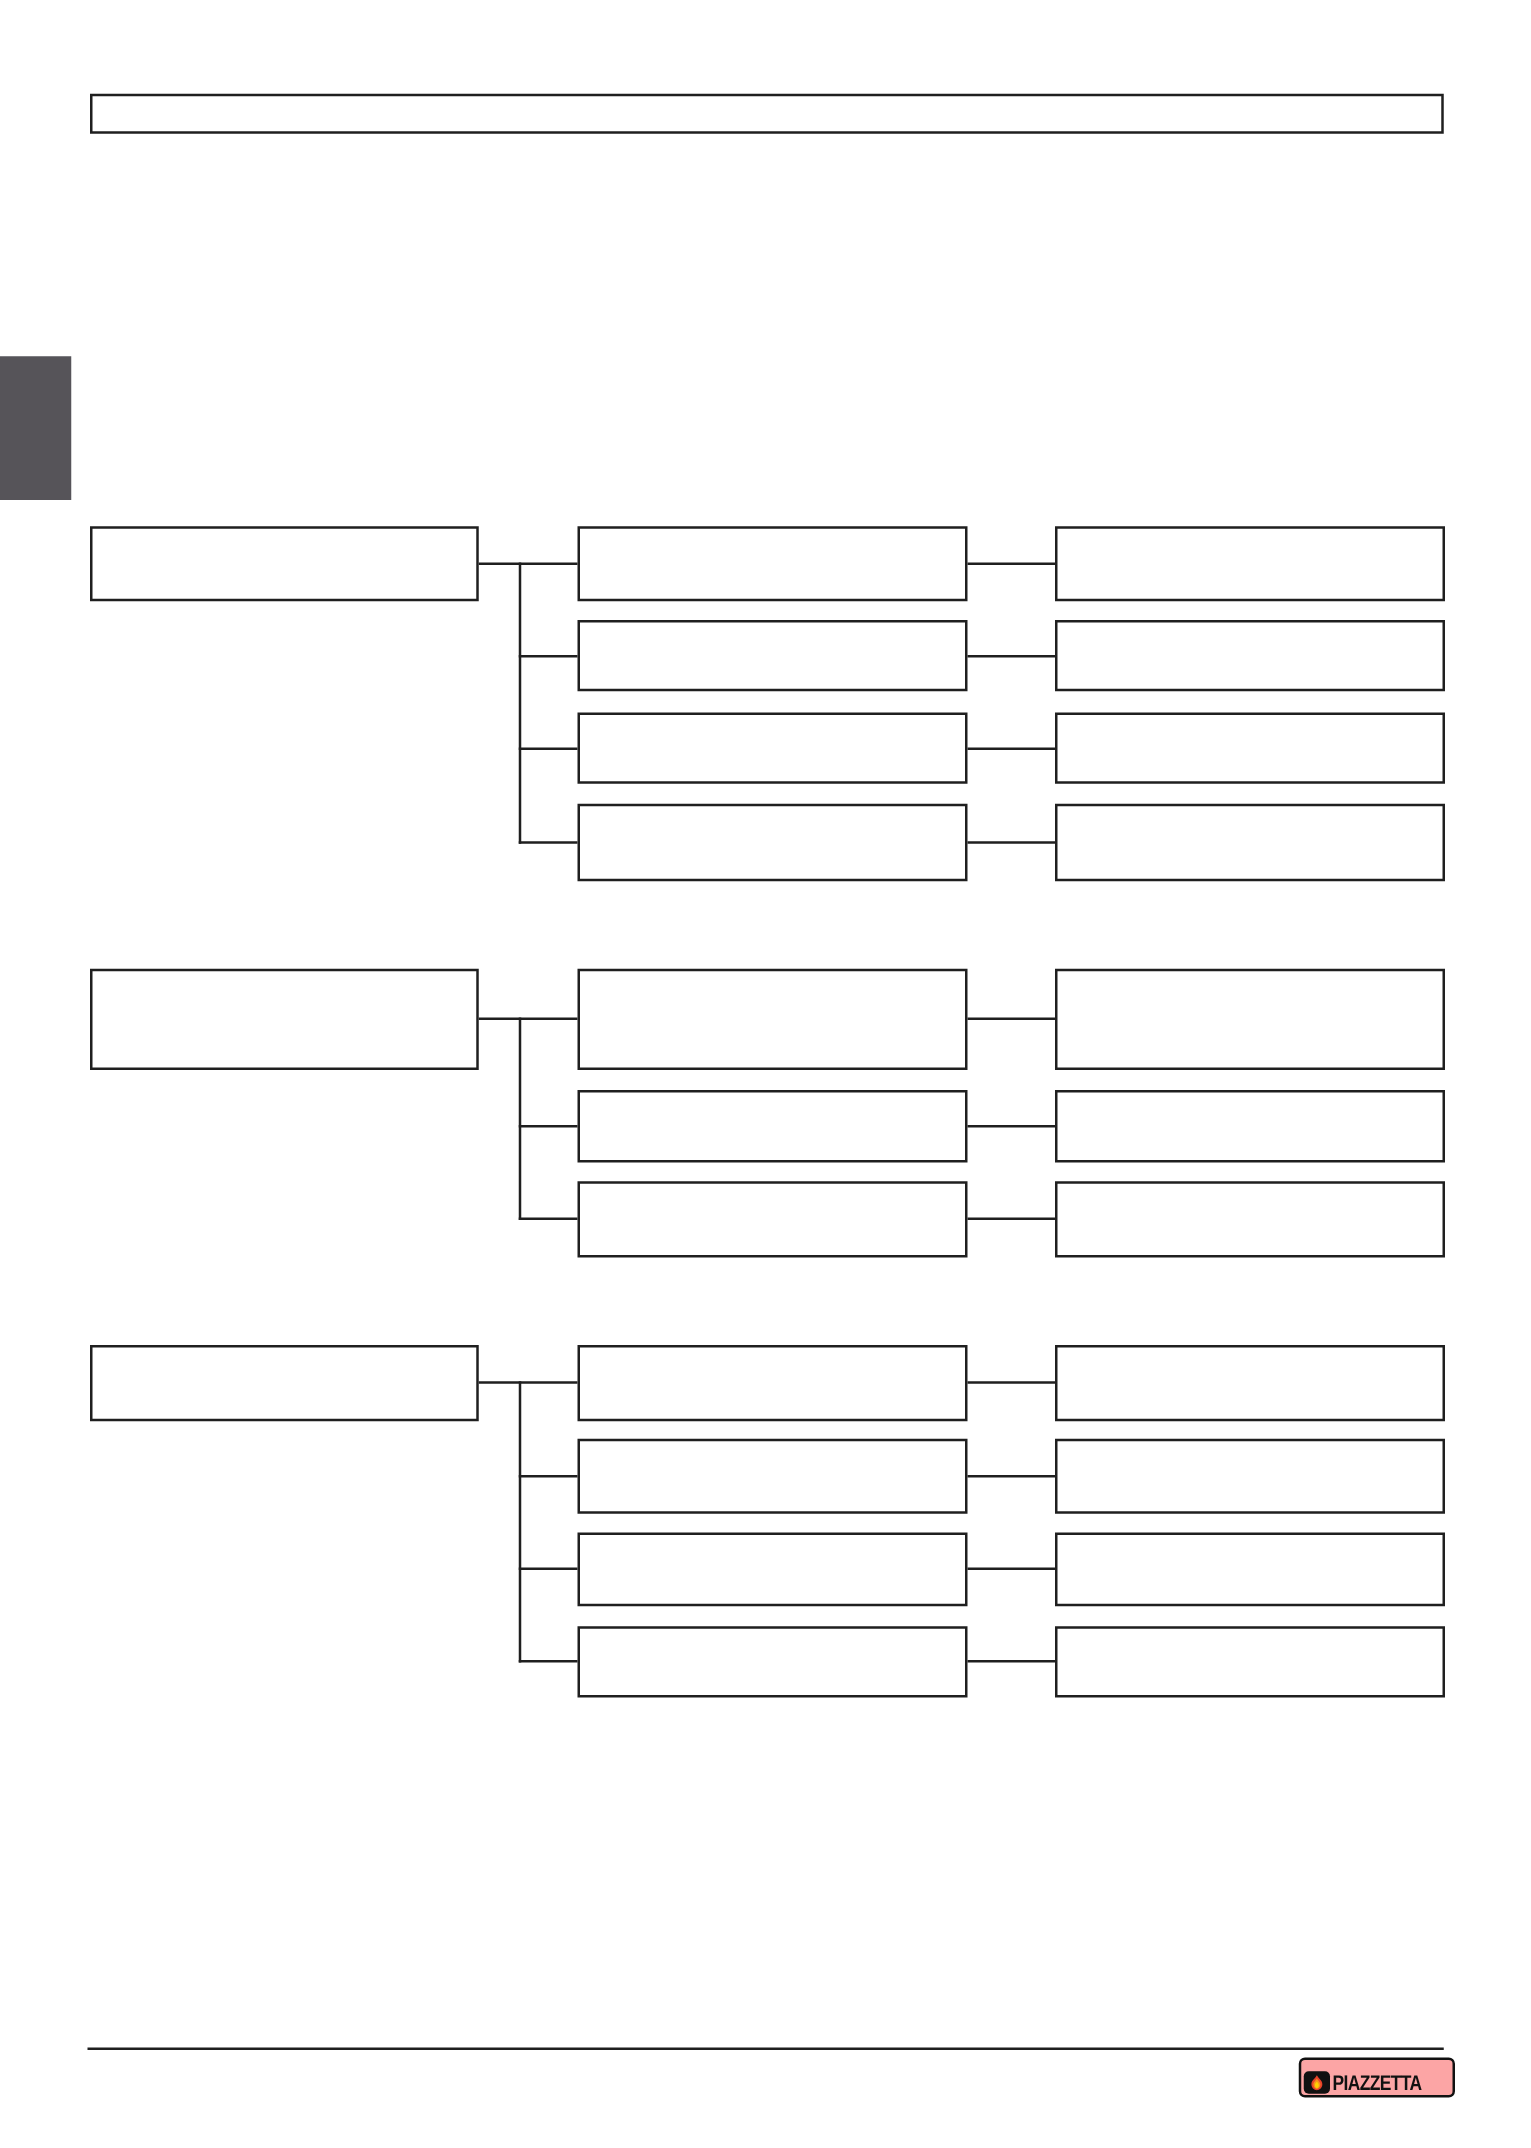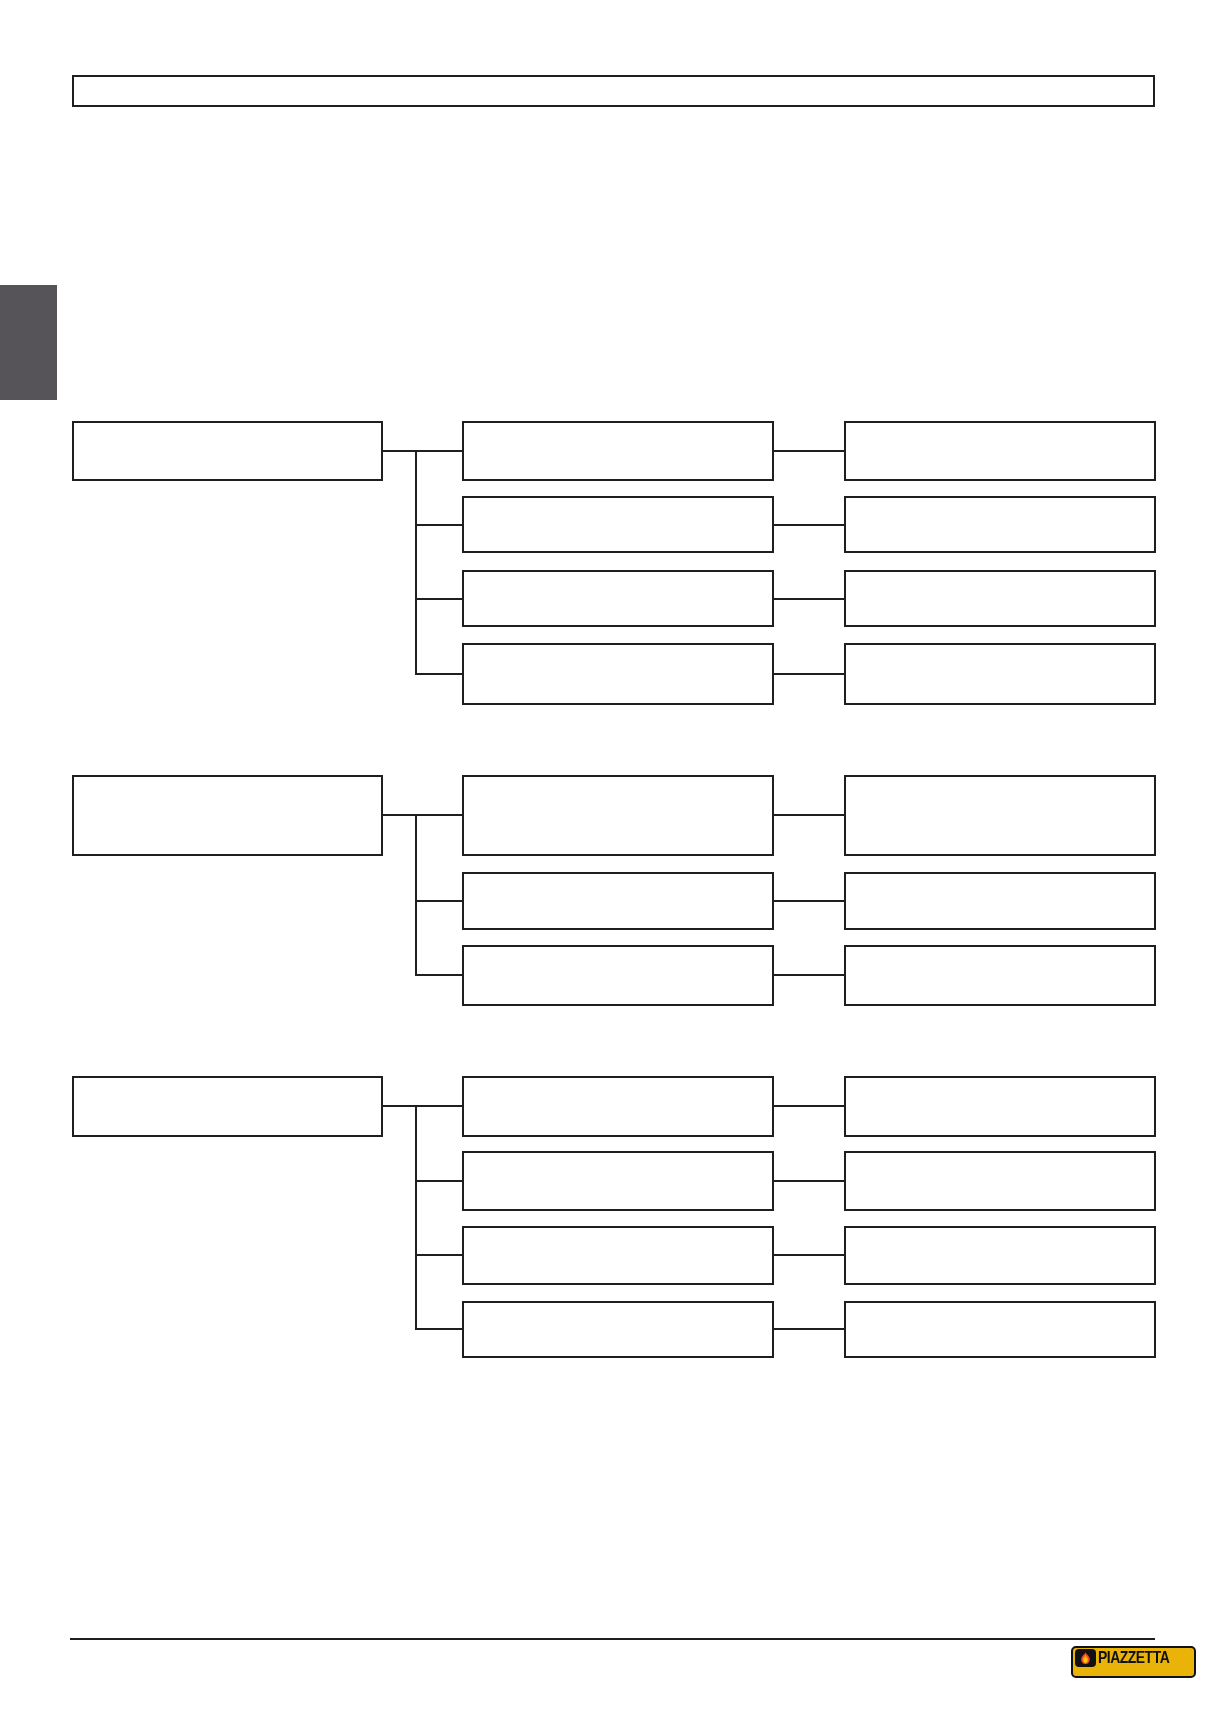--- a/index.html
+++ b/index.html
@@ -23,22 +23,22 @@
   .vline{width:2px;}
   
   .chapter-tab{
     position:absolute;left:0;top:285px;width:57px;height:115px;
     background:#565459;
   }
   
   .footer-rule{position:absolute;left:70px;top:1638px;width:1085px;height:2px;background:#1f1f1f;}
   .brand-logo{
     position:absolute;left:1039px;top:1646px;width:117px;height:26px;
-    border:2px solid #111111;border-radius:5px;background:#eab308;
-    display:flex;align-items:flex-start;gap:2px;padding:1px 2px;margin-left:32px;
+    border:2px solid #111111;border-radius:5px;background:#fca5a5;
+    display:flex;align-items:flex-end;gap:2px;padding:1px 2px;
   }
   .flame-tile{
     width:21px;height:18px;border-radius:4px;background:#111111;
     display:flex;align-items:center;justify-content:center;flex:0 0 auto;
   }
   .brand-text{
     color:#111111;font-weight:bold;font-size:17px;line-height:1;
     letter-spacing:-0.6px;transform:scaleX(0.82);transform-origin:left center;
     white-space:nowrap;
   }

